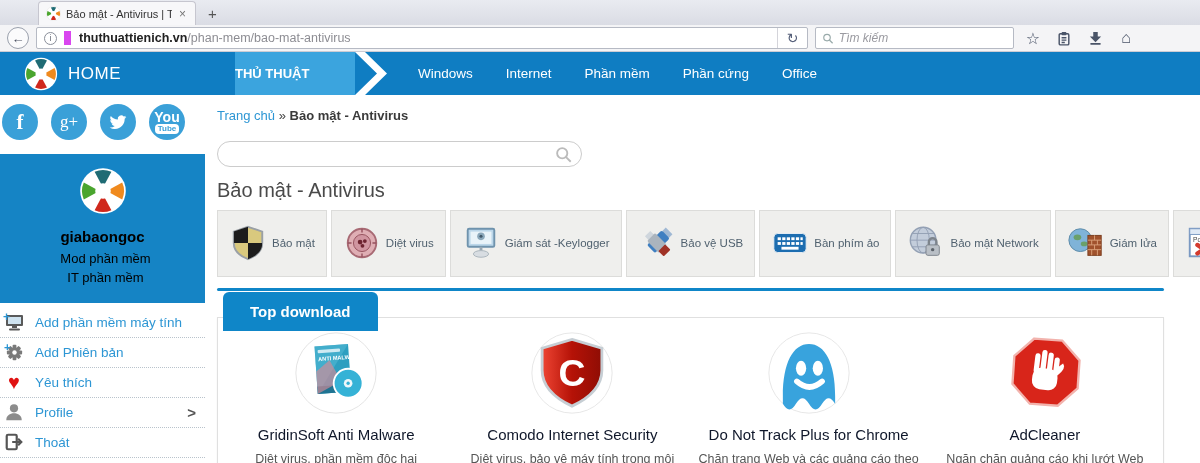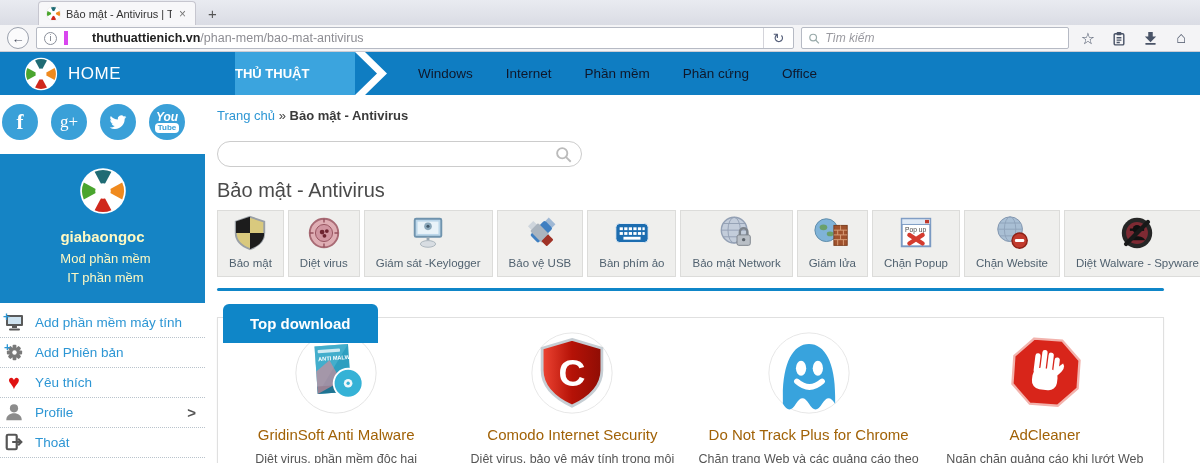--- a/index.html
+++ b/index.html
@@ -20,61 +20,61 @@
   .toolbar { height:27px; background:#f4f4f6; border-bottom:1px solid #ccccd4;
     display:flex; align-items:center; padding:0 7px; gap:7px; }
   .backbtn { width:22px; height:22px; border-radius:50%; border:1px solid #9aa0ac;
     background:#fbfbfc; color:#4a5060; font-size:13px; display:flex; align-items:center;
     justify-content:center; flex:none; }
   .urlbar { flex:1; max-width:772px; height:22px; background:#fff;
     border:1px solid #b6bac4; border-radius:2px; display:flex; align-items:center; }
   .info-icon { width:13px; height:13px; border:1.4px solid #8a8f9a; border-radius:50%;
     font-size:9px; color:#6a6f7a; display:flex; align-items:center; justify-content:center;
     margin:0 7px; flex:none; }
-  .url-text { border-left:4px solid #d946ef; padding-left:24px; font-size:12.5px;
+  .url-text { border-left:7px solid #d946ef; padding-left:8px; font-size:12.5px;
     white-space:nowrap; overflow:hidden; flex:1; }
   .url-domain { font-weight:bold; color:#222; }
   .url-path { color:#8d8d93; }
   .reload-seg { height:20px; border-left:1px solid #d4d4da; width:30px; color:#56607a;
     font-size:14px; display:flex; align-items:center; justify-content:center; }
-  .searchbox { width:268px; height:22px; background:#fff; border:1px solid #b6bac4;
+  .searchbox { width:199px; height:22px; background:#fff; border:1px solid #b6bac4;
     border-radius:2px; display:flex; align-items:center; padding:0 6px; gap:5px; flex:none; }
   .searchbox input { border:none; outline:none; width:100%; font-size:12px;
     font-family:inherit; color:#555; background:transparent; }
   .searchbox input::placeholder { font-style:italic; color:#9a9aa0; }
   .chrome-ic { width:24px; height:22px; display:flex; align-items:center;
     justify-content:center; color:#4a5468; font-size:16px; flex:none; }
 
   
   .siteheader { height:43px; background:#0f7dc2; position:relative;
     display:flex; align-items:center; }
   .logo-home { display:flex; align-items:center; gap:10px; margin-left:24px; }
   .logo-34 { width:34px; height:34px; }
   .home-label { color:#ffffff; font-size:17px; letter-spacing:.5px; }
   .section-tab { position:absolute; left:235px; top:0; height:43px; width:120px;
     background:#3ba4de; color:#fff; font-weight:bold; font-size:13px;
     display:flex; align-items:center; }
   .section-arrow { position:absolute; left:355px; top:0; height:43px; }
   .mainnav { position:absolute; left:418px; display:flex; gap:33px; }
-  .mainnav a { color:#0f172a; font-size:13.5px; text-decoration:none; }
+  .mainnav a { color:#ffffff; font-size:13.5px; text-decoration:none; }
 
   
   .page { display:flex; }
   aside { width:205px; flex:none; }
   .social { display:flex; gap:13px; padding:9px 0 8px 2px; }
   .circ { width:36px; height:36px; border-radius:50%; background:#3aa0d8; color:#fff;
     display:flex; align-items:center; justify-content:center; flex-direction:column; }
   .g-f { font-family:"Liberation Serif","DejaVu Serif",serif; font-weight:bold; font-size:21px; }
   .g-gp { font-family:"Liberation Serif","DejaVu Serif",serif; font-size:17px; }
-  .yt-top { font-size:12px; font-weight:bold; font-style:italic; line-height:1; }
+  .yt-top { font-size:14px; font-weight:bold; line-height:1; }
   .yt-pill { font-size:8px; font-weight:bold; color:#3aa0d8; background:#fff;
     border-radius:4px; padding:0 3px; line-height:10px; }
 
   .profile { background:#1584c5; margin:6px 0 5px; padding:13px 0 15px;
-    text-align:center; color:#fef9c3; }
+    text-align:center; color:#000000; }
   .avatar { width:48px; height:48px; margin:0 auto 9px; }
   .username { font-size:15px; font-weight:bold; margin-bottom:5px; }
   .role { font-size:13px; line-height:1.45;padding-left:6px; }
 
   .menu .mi { display:flex; align-items:center; gap:9px; height:30px;
     border-bottom:1px dotted #b9c3cc; font-size:13.5px; color:#2d96d4;
     padding-left:2px; position:relative; cursor:pointer; }
   .mi-ic { width:24px; height:22px; display:flex; align-items:center;
     justify-content:center; flex:none; }
   .heart-glyph { color:#e01212; font-size:20px; }
@@ -86,36 +86,36 @@
   .bc-current { font-weight:bold; color:#3a3a3a; }
 
   .pgsearch { width:365px; height:26px; border:1px solid #ccc; border-radius:13px;
     display:flex; align-items:center; padding:0 9px; margin:6px 0 12px; }
   .pgsearch input { flex:1; border:none; outline:none; font-size:13px; font-family:inherit; }
 
   .pgheading { font-size:20px; font-weight:normal; color:#4a4a4a; margin:2px 0 8px; }
 
   .cats { display:flex; gap:4px; }
   .cat { background:#efefed; border:1px solid #dcdcda; height:67px;
-    display:flex; flex-direction:column; align-items:center; justify-content:flex-end;
+    display:flex; flex-direction:row; align-items:center; justify-content:flex-end;
     gap:5px; padding:5px 11px 7px; cursor:pointer; }
   .cat svg { width:38px; height:38px; flex:none; }
   .cat-label { font-size:11.5px; color:#50616f; white-space:nowrap; }
 
   .td-head { position:relative; height:29px; margin-top:11px; width:947px; }
   .td-head::before { content:""; position:absolute; top:0; left:0; right:0; height:3px;
     background:#0f86c8; border-radius:2px; }
-  .td-tab { position:absolute; left:6px; top:16px; height:39px; background:#0f86c8;
+  .td-tab { position:absolute; left:6px; top:4px; height:39px; background:#0f86c8;
     color:#fff; font-weight:bold; font-size:15px; display:flex; align-items:center;
     padding:16px 27px; border-radius:6px 6px 0 0; cursor:pointer; }
   .td-box { width:947px; min-height:160px; background:#fff; border:1px solid #e0e0e0;
     box-shadow:0 1px 2px rgba(0,0,0,.05); display:flex; padding-top:13px; }
   .td-item { flex:1; text-align:center; }
   .td-icon { width:84px; height:84px; margin:0 auto 7px; }
-  .td-title { color:#a16207; font-size:15px; text-decoration:none; display:block;
+  .td-title { color:#0f172a; font-size:15px; text-decoration:none; display:block;
     margin-bottom:0; }
   .td-desc { color:#555; font-size:12.5px; line-height:1.4; max-width:232px; margin:8px auto; }
 </style>
 </head>
 <body>
 
 <div class="tabbar">
   <div class="tab">
     <svg class="favicon" viewBox="0 0 40 40">
         <circle cx="20" cy="20" r="19" fill="#fff" stroke="#ddd"></circle>

